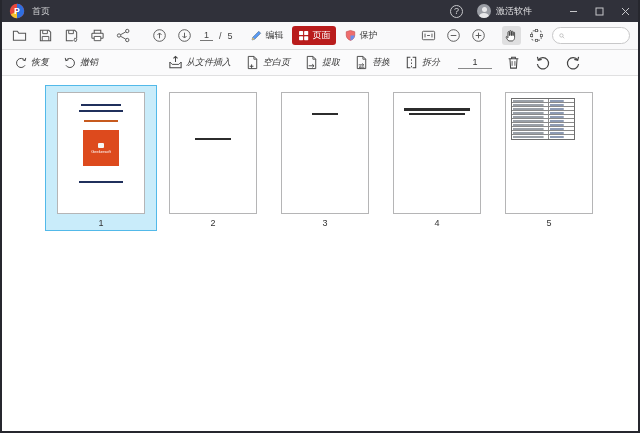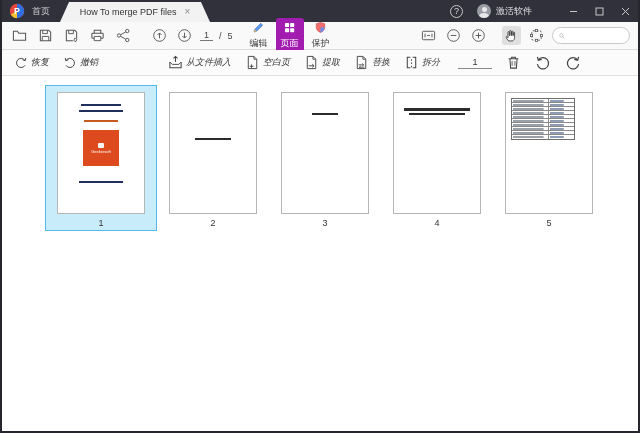--- a/index.html
+++ b/index.html
@@ -25,23 +25,23 @@
   .winbtn { width:26px; height:22px; display:flex; align-items:center; justify-content:center; color:#c6c7ca; }
   .winbtn svg { display:block; }
 
   
   .toolbar1 { height:28px; background:#f9f9fa; border-bottom:1px solid #dcdcdd; display:flex; align-items:center; padding:0 8px; flex-shrink:0; }
   .tool-ico { display:flex; align-items:center; justify-content:center; padding:2px; margin-right:7px; }
   .tool-ico svg { display:block; }
   .pagenav { display:flex; align-items:center; margin-left:10px; gap:6px; color:#444; font-size:9px; }
   .pg-cur { border-bottom:1px solid #777; padding:0 4px; min-width:12px; text-align:center; }
   .ribbon-tabs { display:flex; align-items:center; margin-left:12px; gap:3px; }
-  .rtab { display:flex; align-items:center; gap:3px; font-size:9px; color:#3a3a3a; padding:3px 5px; border-radius:3px;flex-direction:column; }
+  .rtab { display:flex; align-items:center; gap:3px; font-size:9px; color:#3a3a3a; padding:3px 5px; border-radius:3px; }
   .rtab svg { display:block; }
-  .rtab.active { background:#a21caf; color:#fff; }
+  .rtab.active { background:#b91c1c; color:#fff; }
   .view-group { margin-left:auto; display:flex; align-items:center; gap:6px; }
   .vbtn { display:flex; align-items:center; justify-content:center; padding:2px; border-radius:3px; }
   .vbtn.selected { background:#dfdfe0; }
   .searchbox { display:flex; align-items:center; gap:3px; border:1px solid #c8c8c9; border-radius:9px; background:#fff; height:17px; padding:0 6px; width:78px; }
   .searchbox input { border:none; outline:none; width:55px; font-size:8px; background:transparent; }
 
   
   .toolbar2 { height:26px; background:#fbfbfc; border-bottom:1px solid #e0e0e1; display:flex; align-items:center; padding:0 12px; font-size:9px; color:#3a3a3a; flex-shrink:0; }
   .t2item { display:flex; align-items:center; gap:3px; margin-right:14px;font-style:italic; }
   .t2item svg { display:block; }
@@ -82,24 +82,20 @@
       <svg width="16" height="16" viewBox="0 0 20 20">
         <circle cx="10" cy="10" r="9" fill="#e8483b"></circle>
         <path d="M10 1a9 9 0 0 1 0 18z" fill="#2f6fe0"></path>
         <path d="M10 19a9 9 0 0 1-7.8-4.5L10 10z" fill="#f4c530"></path>
         <text x="10" y="14" text-anchor="middle" font-size="11" font-weight="bold" fill="#fff" font-family="Liberation Sans,sans-serif">P</text>
       </svg>
     </div>
     <div class="home-label">
         <span>首页</span>
       </div>
-    <div class="doc-tab">
-      <span>How To merge PDF files</span>
-      <span class="tab-close">×</span>
-    </div>
     <div class="tb-right">
       <div class="help-circle">
           <span>?</span>
         </div>
       <div class="avatar"></div>
       <span class="account-label">激活软件</span>
       <div class="winbtn">
         <svg width="9" height="9" viewBox="0 0 9 9">
             <path d="M1 4.5h7" stroke="#c6c7ca" stroke-width="1"></path>
           </svg>

